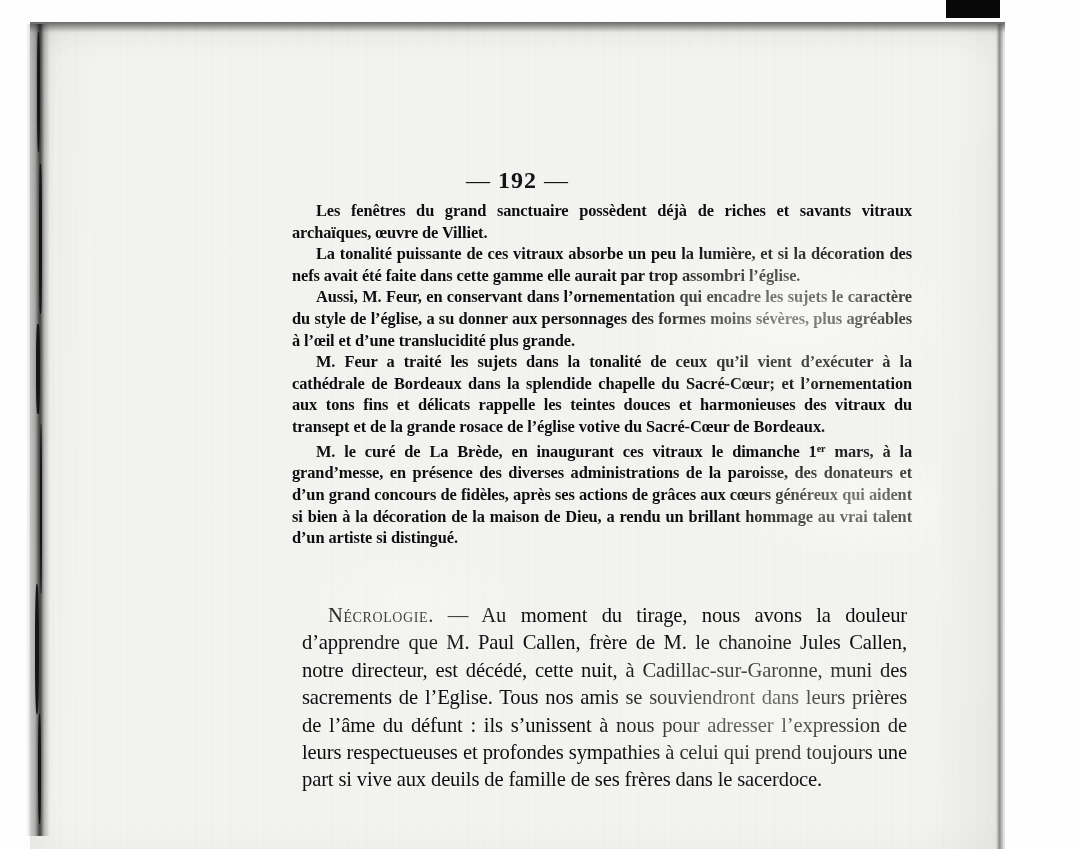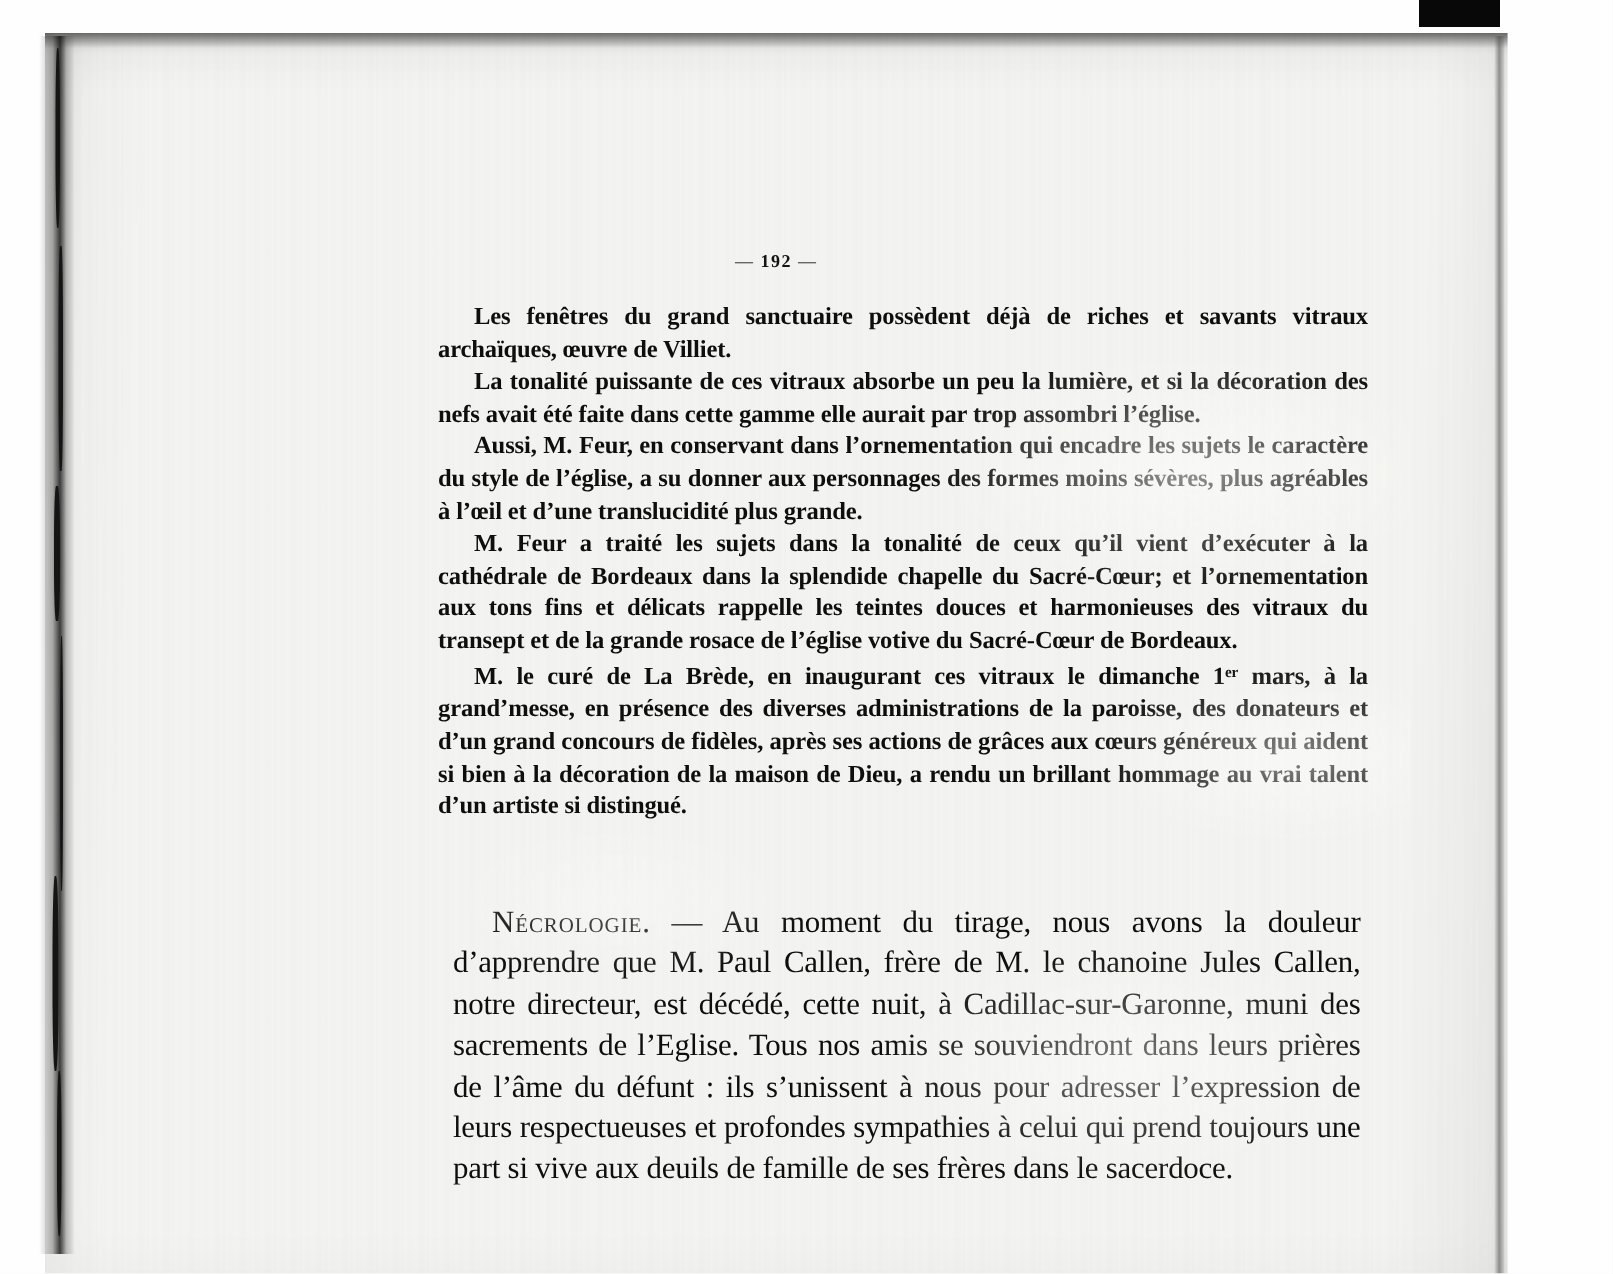--- a/index.html
+++ b/index.html
@@ -76,21 +76,21 @@
 
   
   #page-body{
     position:absolute;
     left:0;top:0;width:975px;height:827px;
   }
   #folio{
     position:absolute;
     left:0;top:145px;width:975px;
     text-align:center;
-    font-size:12px;font-weight:bold;
+    font-size:24px;font-weight:bold;
     letter-spacing:1px;
     color:#141414;
     font-family:"Liberation Serif","DejaVu Serif",serif;
   }
   #folio .dash{font-weight:400;}
 
   .col{
     position:absolute;
     left:262px;width:620px;
     color:#0e0e0e;

